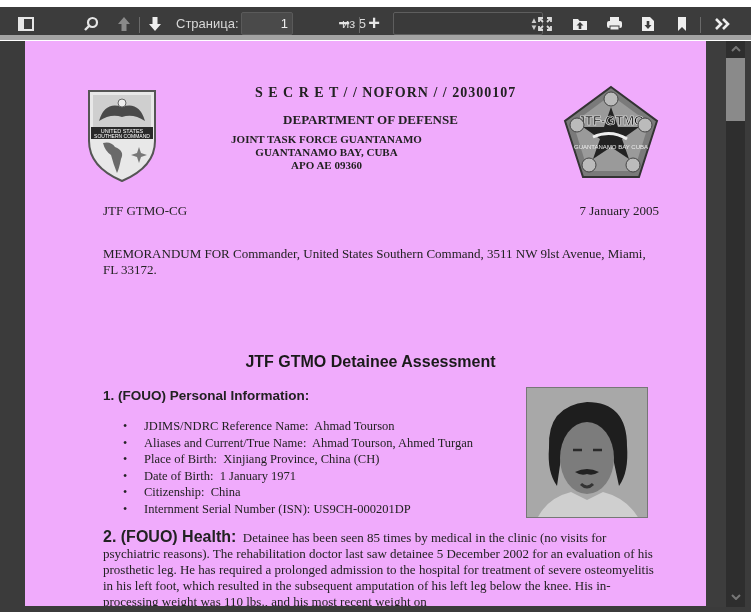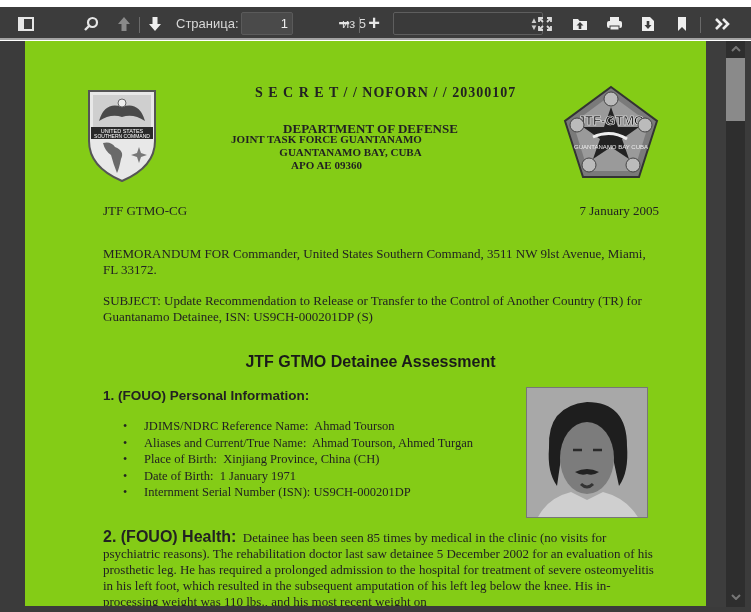--- a/index.html
+++ b/index.html
@@ -2,21 +2,21 @@
 <html><head>
 <meta charset="utf-8">
 <style>
   * { box-sizing: border-box; margin: 0; padding: 0; }
   html, body { width: 751px; height: 612px; overflow: hidden; background: #fff; }
   body { font-family: "Liberation Sans", sans-serif; position: relative; }
 
   
   .toolbar {
     position: absolute; left: 0; top: 7px; width: 751px; height: 33px;
-    background: #3c3c3c; border-bottom: 2px solid #a3a3a3;
+    background: #3c3c3c; border-bottom: 5px solid #a3a3a3;
     color: #e6e6e6; font-size: 13px;
   }
   .tb { position: absolute; top: 0; height: 33px; display: flex; align-items: center; justify-content: center; }
   .tb svg { display: block; }
   .sep { position: absolute; top: 10px; width: 1px; height: 16px; background: #6a6a6a; }
   .page-label { position: absolute; left: 176px; top: 9px; color: #d8d8d8; font-size: 13px; }
   .page-input {
     position: absolute; left: 241px; top: 5px; width: 52px; height: 23px;
     background: #4a4a4a; border: 1px solid #5a5a5a; border-radius: 2px;
     color: #eee; font-size: 13px; text-align: right; padding-right: 4px;
@@ -27,35 +27,35 @@
     position: absolute; left: 393px; top: 5px; width: 150px; height: 23px;
     background: #3a3a3a; border: 1px solid #5e5e5e; border-radius: 2px;
     color: #e6e6e6; font-size: 13px; padding: 3px 0 0 3px; white-space: nowrap;
   }
   .zoom-select .arrows { position: absolute; right: 4px; top: 4px; font-size: 8px; line-height: 7px; color: #ccc; }
 
   
   .viewer { position: absolute; left: 0; top: 41px; width: 751px; height: 571px; background: #3b3b3b; }
   .left-gutter { position: absolute; left: 0; top: 0; width: 25px; height: 571px; background: #3b3b3b; }
   .page {
-    position: absolute; left: 25px; top: 0; width: 681px; height: 565px; background: #84cc16;
+    position: absolute; left: 25px; top: 0; width: 681px; height: 565px; background: #f0abfc;
     overflow: hidden; color: #222; font-family: "Liberation Serif", serif;
   }
   .right-gutter { position: absolute; left: 706px; top: 0; width: 20px; height: 571px; background: #3d3d3d; }
   .scrollbar { position: absolute; left: 726px; top: 0; width: 19px; height: 566px; background: #2e2e2e; }
   .scroll-btn { position: absolute; left: 0; width: 19px; height: 16px; display: flex; align-items: center; justify-content: center; background: #2e2e2e; }
   .scroll-thumb { position: absolute; left: 0; top: 17px; width: 19px; height: 63px; background: #8a8a8a; }
   .bottom-bar { position: absolute; left: 0; top: 566px; width: 751px; height: 6px; background: #3b3b3b; }
 
   
   .p-abs { position: absolute; }
   .header-secret { left: 230px; top: 44px; font-size: 14px; font-weight: bold; letter-spacing: 1px; }
-  .header-dod { left: 0; width: 681px; text-align: center; top: 80px; font-size: 13px; font-weight: bold; padding-left: 10px; }
+  .header-dod { left: 0; width: 681px; text-align: center; top: 71px; font-size: 13px; font-weight: bold; padding-left: 10px; }
   .header-line { left: 0; width: 593px; text-align: center; font-size: 11px; font-weight: bold; padding-left: 10px; }
-  .hl1 { top: 92px; } .hl2 { top: 105px; margin-left: 24px; } .hl3 { top: 118px; }
+  .hl1 { top: 92px; } .hl2 { top: 105px; } .hl3 { top: 118px; }
   .body-text { font-size: 13px; line-height: 16px; }
   .jtf-left { left: 78px; top: 162px; }
   .date-right { right: 47px; top: 162px; }
   .memo { left: 78px; top: 205px; width: 560px; }
   .subject { left: 78px; top: 252px; width: 560px; }
   .assessment-title { left: 0; width: 681px; text-align: center; top: 312px; font-family: "Liberation Sans", sans-serif; font-weight: bold; font-size: 16px; color: #1a1a1a; padding-left: 10px; }
   .section1 { left: 78px; top: 347px; font-family: "Liberation Sans", sans-serif; font-weight: bold; font-size: 13.5px; }
   .bullets { left: 98px; top: 377px; list-style: none; font-size: 12.5px; line-height: 16.5px; }
   .bullets li { position: relative; padding-left: 21px; }
   .bullets li::before { content: "•"; position: absolute; left: 0; top: 0; font-size: 12px; }
@@ -181,30 +181,30 @@
         <circle cx="14" cy="40" r="7" fill="#bbb" stroke="#444"></circle>
         <circle cx="82" cy="40" r="7" fill="#bbb" stroke="#444"></circle>
         <circle cx="26" cy="80" r="7" fill="#bbb" stroke="#444"></circle>
         <circle cx="70" cy="80" r="7" fill="#bbb" stroke="#444"></circle>
       </svg>
     </div>
 
     <div class="p-abs body-text jtf-left">JTF GTMO-CG</div>
     <div class="p-abs body-text date-right">7 January 2005</div>
     <div class="p-abs body-text memo">MEMORANDUM FOR Commander, United States Southern Command, 3511 NW 9lst Avenue, Miami, FL 33172.</div>
-    <div class="p-abs body-text subject">SUBJECT:  Update Recommendation to Release or Transfer to the Control of Another Country (TR) for Guantanamo Detainee, ISN: US9CH-000201DP (S)</div>
 
     <div class="p-abs assessment-title">JTF GTMO Detainee Assessment</div>
     <div class="p-abs section1">1.  (FOUO) Personal Information:</div>
 
     <ul class="p-abs bullets">
       <li><span>JDIMS/NDRC Reference Name:</span>&nbsp; <span class="u">Ahmad Tourson</span></li>
       <li><span>Aliases and Current/True Name:</span>&nbsp; <span class="u">Ahmad Tourson, Ahmed Turgan</span></li>
       <li><span>Place of Birth:</span>&nbsp; <span class="u">Xinjiang Province, China (CH)</span></li>
       <li><span>Date of Birth:</span>&nbsp; <span class="u">1 January 1971</span></li>
+      <li><span>Citizenship:</span>&nbsp; <span class="u">China</span></li>
       <li><span>Internment Serial Number (ISN):</span> <span class="u">US9CH-000201DP</span></li>
     </ul>
 
     <div class="p-abs photo" title="Detainee photograph">
       <svg width="122" height="131" viewBox="0 0 122 131">
         <rect width="122" height="131" fill="#a8a8a8"></rect>
         <path d="M22 60 Q20 18 60 14 Q100 14 100 58 Q102 84 92 98 L86 70 Q84 40 60 38 Q36 40 34 70 L30 98 Q20 84 22 60 Z" fill="#1e1e1e"></path>
         <ellipse cx="60" cy="70" rx="27" ry="36" fill="#7c7c7c"></ellipse>
         <path d="M46 62 h9 M66 62 h9" stroke="#2a2a2a" stroke-width="2.5"></path>
         <path d="M48 84 Q60 78 72 84 Q66 88 60 86 Q54 88 48 84 Z" fill="#222"></path>

